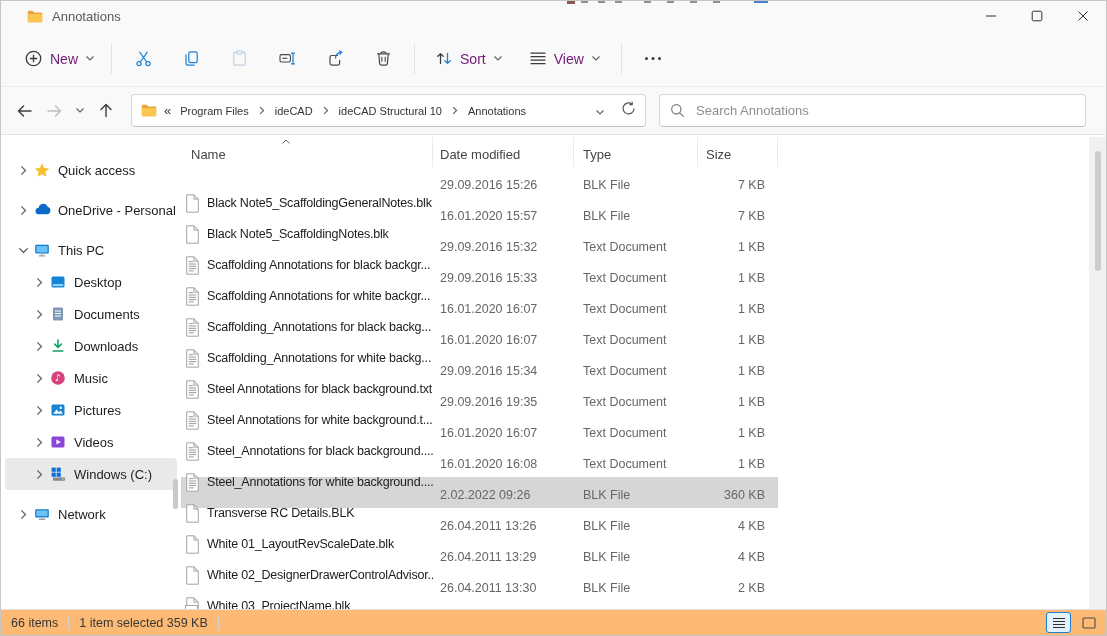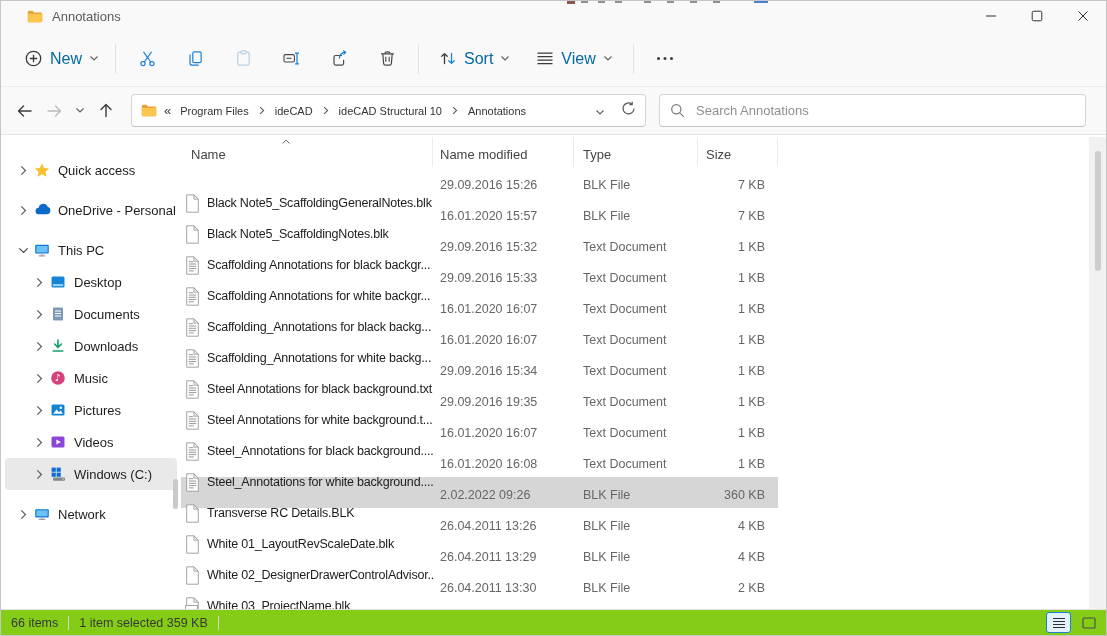--- a/index.html
+++ b/index.html
@@ -16,21 +16,21 @@
   .titlebar { position:absolute; top:0; left:0; right:0; height:30px; display:flex; align-items:center; }
   .titlebar .tb-folder { margin-left:26px; }
   .title-text { margin-left:9px; font-size:13px; color:#5a5a5a; }
   .win-controls { position:absolute; right:0; top:0; height:30px; display:flex; }
   .wbtn { width:46px; height:30px; display:flex; align-items:center; justify-content:center; }
 
   
   .toolbar { position:absolute; top:30px; left:0; right:0; height:56px; display:flex; align-items:center;
              padding-left:14px; border-bottom:1px solid #ececec; background:#f9f9f9; }
   .new-btn { display:flex; align-items:center; gap:7px; padding:6px 9px; border-radius:4px; }
-  .cmd-label { font-size:16px; color:#0369a1; }
+  .cmd-label { font-size:14px; color:#701a75; }
   .tsep { width:1px; height:30px; background:#e2e2e2; margin:0 7px; }
   .icon-btn { width:38px; height:36px; display:flex; align-items:center; justify-content:center; border-radius:4px; margin:0 5px; }
   .cmd-btn { display:flex; align-items:center; gap:7px; padding:6px 9px; border-radius:4px; margin:0 4px; }
 
   
   .addressrow { position:absolute; top:86px; left:0; right:0; height:48px; display:flex; align-items:center;
                 border-bottom:1px solid #e3e3e3; background:#f9f9f9; }
   .nav-btn { width:30px; height:30px; display:flex; align-items:center; justify-content:center; border-radius:4px; }
   .nav-btn.first { margin-left:8px; }
   .addr-box { width:515px; height:33px; margin-left:10px; background:#fff; border:1px solid #d6d6d6;
@@ -70,21 +70,21 @@
   .file-ic { margin-right:7px; flex:0 0 auto; }
   .cdate { color:#666; padding-left:7px; }
   .ctype { color:#666; padding-left:9px; }
   .csize { color:#666; text-align:right; padding-right:13px; }
   .partial-ic { position:absolute; left:4px; top:468px; width:13px; height:9px; background:#fff; border:1px solid #a8a8a8; border-bottom:none; }
 
   .vscroll { position:absolute; top:2px; right:0; width:17px; bottom:0; background:#f1f1f1; }
   .vthumb { position:absolute; top:14px; right:5px; width:6px; height:120px; background:#cdcdcd; border-radius:3px; }
 
   
-  .statusbar { position:absolute; left:0; right:0; bottom:0; height:26px; background:#84cc16;
+  .statusbar { position:absolute; left:0; right:0; bottom:0; height:26px; background:#fdba74;
                border-top:1px solid #e2e2e2; display:flex; align-items:center; padding-left:10px;
                font-size:12.5px; color:#383838; }
   .sdiv { width:1px; height:14px; background:#d4d4d4; margin:0 10px; }
   .view-toggles { position:absolute; right:5px; top:2px; display:flex; gap:5px; }
   .vt { width:25px; height:21px; display:flex; align-items:center; justify-content:center; border-radius:3px; border:1px solid transparent; }
   .vt.active { background:#e3f1fb; border-color:var(--accent,#3d96dd); }
 </style>
 </head>
 <body>
 
@@ -498,21 +498,21 @@
     <div class="side-thumb"></div>
 
     <div class="main">
       <div class="hdr">
         <span class="icn caret">
             <svg width="10" height="6" viewBox="0 0 10 6">
               <path d="M1.5 4.5L5 1l3.5 3.5" fill="none" stroke="#6a6a6a" stroke-width="1"></path>
             </svg>
           </span>
         <span class="hcell c0">Name</span>
-        <span class="hcell c1">Name modified</span>
+        <span class="hcell c1">Date modified</span>
         <span class="hcell c2">Type</span>
         <span class="hcell c3">Size</span>
       </div>
       <div id="rows">
           <div class="frow">
             <span class="cell cname">
               <span class="icn file-ic">
                 <svg width="15" height="19" viewBox="0 0 15 19">
                   <path d="M1.7.8h7.2l4.4 4.4v13H1.7z" fill="#fff" stroke="#9a9a9a" stroke-width="0.9"></path>
                   <path d="M8.9.8l4.4 4.4H8.9z" fill="#ebebeb" stroke="#9a9a9a" stroke-width="0.8"></path>

